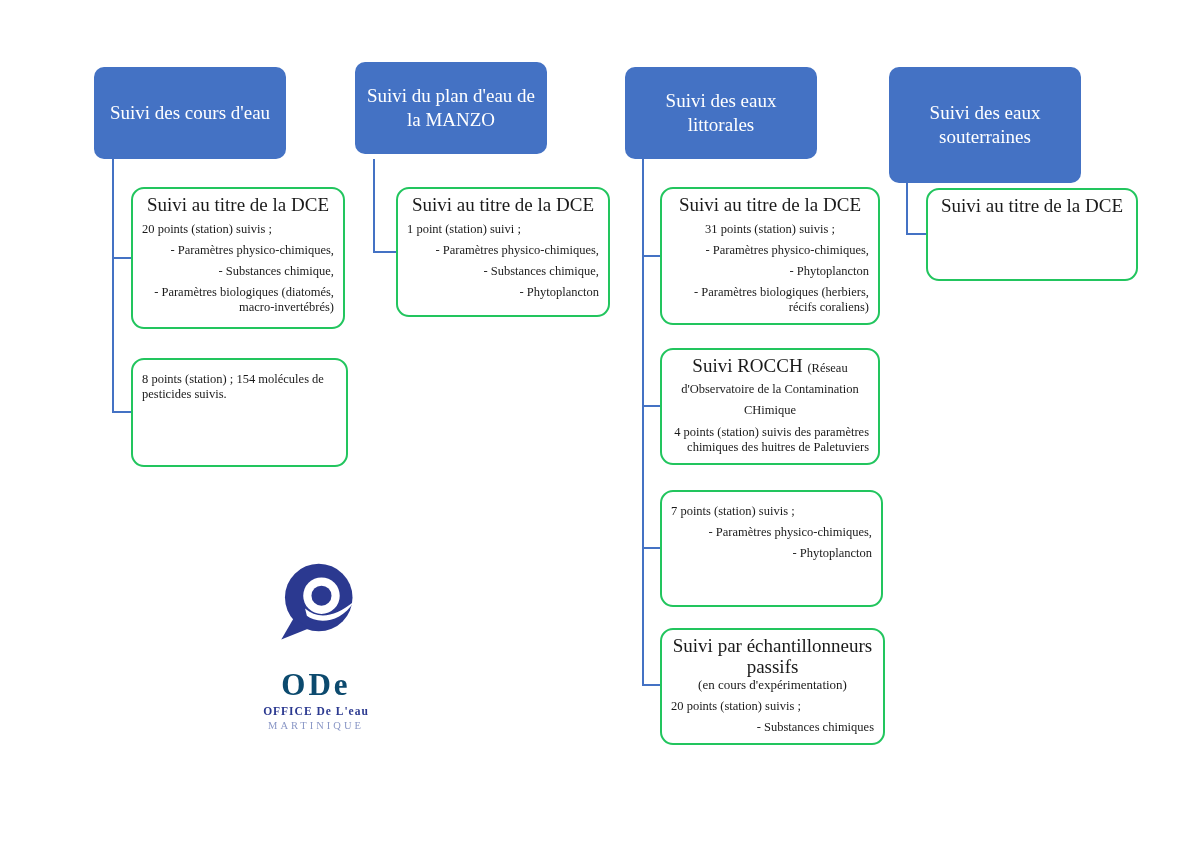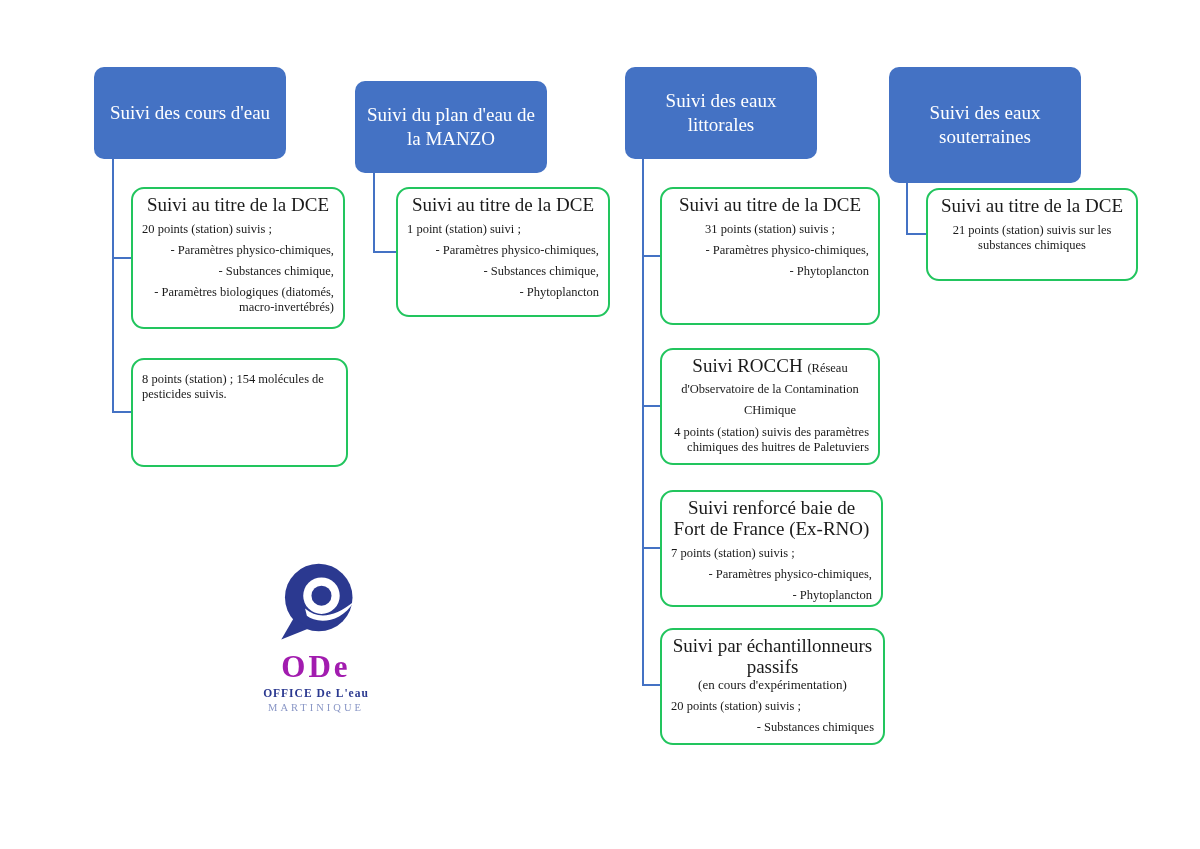--- a/index.html
+++ b/index.html
@@ -18,31 +18,31 @@
   }
   .wtitle{font-size:19px;line-height:1.1;text-align:center;color:#1a1a1a;}
   .wtitle .small{font-size:12.5px;}
   .wsub{font-size:13px;text-align:center;line-height:1.15;}
   .wline{font-size:12.5px;line-height:1.2;margin-top:6px;}
   .al{text-align:left;}
   .ac{text-align:center;}
   .ar{text-align:right;}
   .conn{position:absolute;background:#4472C4;}
   .logo{position:absolute;left:262px;top:561px;width:108px;text-align:center;}
-  .logo-acronym{font-size:31px;font-weight:bold;color:#a21caf;letter-spacing:3px;line-height:1;margin-top:2px;}
+  .logo-acronym{font-size:31px;font-weight:bold;color:#0c4a6e;letter-spacing:3px;line-height:1;margin-top:20px;}
   .logo-org{font-size:11.5px;font-weight:bold;color:#2B3990;letter-spacing:1px;margin-top:5px;}
   .logo-region{font-size:10.5px;color:#8A97C6;letter-spacing:3px;margin-top:3px;}
 </style>
 </head>
 <body>
 
 <div id="canvas">
 
   <div class="hdr" style="left:94px;top:67px;width:192px;height:92px;">Suivi des cours d'eau</div>
-  <div class="hdr" style="left:355px;top:81px;width:192px;height:92px;">Suivi du plan d'eau de la MANZO</div>
+  <div class="hdr" style="left:355px;top:62px;width:192px;height:92px;">Suivi du plan d'eau de la MANZO</div>
   <div class="hdr" style="left:625px;top:67px;width:192px;height:92px;">Suivi des eaux littorales</div>
   <div class="hdr" style="left:889px;top:67px;width:192px;height:116px;">Suivi des eaux souterraines</div>
 
   <div class="conn" style="left:112px;top:159px;width:2px;height:254px;"></div>
   <div class="conn" style="left:112px;top:257px;width:19px;height:2px;"></div>
   <div class="conn" style="left:112px;top:411px;width:19px;height:2px;"></div>
 
   <div class="conn" style="left:373px;top:159px;width:2px;height:94px;"></div>
   <div class="conn" style="left:373px;top:251px;width:23px;height:2px;"></div>
 
@@ -73,47 +73,46 @@
     <div class="wline ar">- Paramètres physico-chimiques,</div>
     <div class="wline ar">- Substances chimique,</div>
     <div class="wline ar">- Phytoplancton</div>
   </div>
 
   <div class="wbox" style="left:660px;top:187px;width:220px;height:138px;">
     <div class="wtitle">Suivi au titre de la DCE</div>
     <div class="wline ac">31 points (station) suivis ;</div>
     <div class="wline ar">- Paramètres physico-chimiques,</div>
     <div class="wline ar">- Phytoplancton</div>
+    <div class="wline ar">- Paramètres biologiques (herbiers, récifs coraliens)</div>
   </div>
 
   <div class="wbox" style="left:660px;top:348px;width:220px;height:117px;">
     <div class="wtitle">
       <span>Suivi ROCCH</span>
       <span class="small">(Réseau d'Observatoire de la Contamination CHimique</span>
     </div>
     <div class="wline ar">4 points (station) suivis des paramètres chimiques des huitres de Paletuviers</div>
   </div>
 
   <div class="wbox" style="left:660px;top:490px;width:223px;height:117px;">
-    <div class="wtitle">Suivi renforcé baie de Fort de France (Ex-RNO)</div>
     <div class="wline al">7 points (station) suivis ;</div>
     <div class="wline ar">- Paramètres physico-chimiques,</div>
     <div class="wline ar">- Phytoplancton</div>
   </div>
 
   <div class="wbox" style="left:660px;top:628px;width:225px;height:117px;">
     <div class="wtitle">Suivi par échantillonneurs passifs</div>
     <div class="wsub">(en cours d'expérimentation)</div>
     <div class="wline al">20 points (station) suivis ;</div>
     <div class="wline ar">- Substances chimiques</div>
   </div>
 
   <div class="wbox" style="left:926px;top:188px;width:212px;height:93px;">
     <div class="wtitle">Suivi au titre de la DCE</div>
-    <div class="wline ac">21 points (station) suivis sur les substances chimiques</div>
   </div>
 
   <div class="logo">
     <svg width="92" height="84" viewBox="0 0 100 92">
       <circle cx="53" cy="40" r="37" fill="#2B3990"></circle>
       <path d="M 26 62 L 12 86 L 42 74 Z" fill="#2B3990"></path>
       <circle cx="56" cy="38" r="20" fill="#ffffff"></circle>
       <circle cx="56" cy="38" r="11" fill="#2B3990"></circle>
       <path d="M 38 52 C 52 64 70 62 92 44 C 76 70 50 68 40 60 Z" fill="#ffffff"></path>
     </svg>

